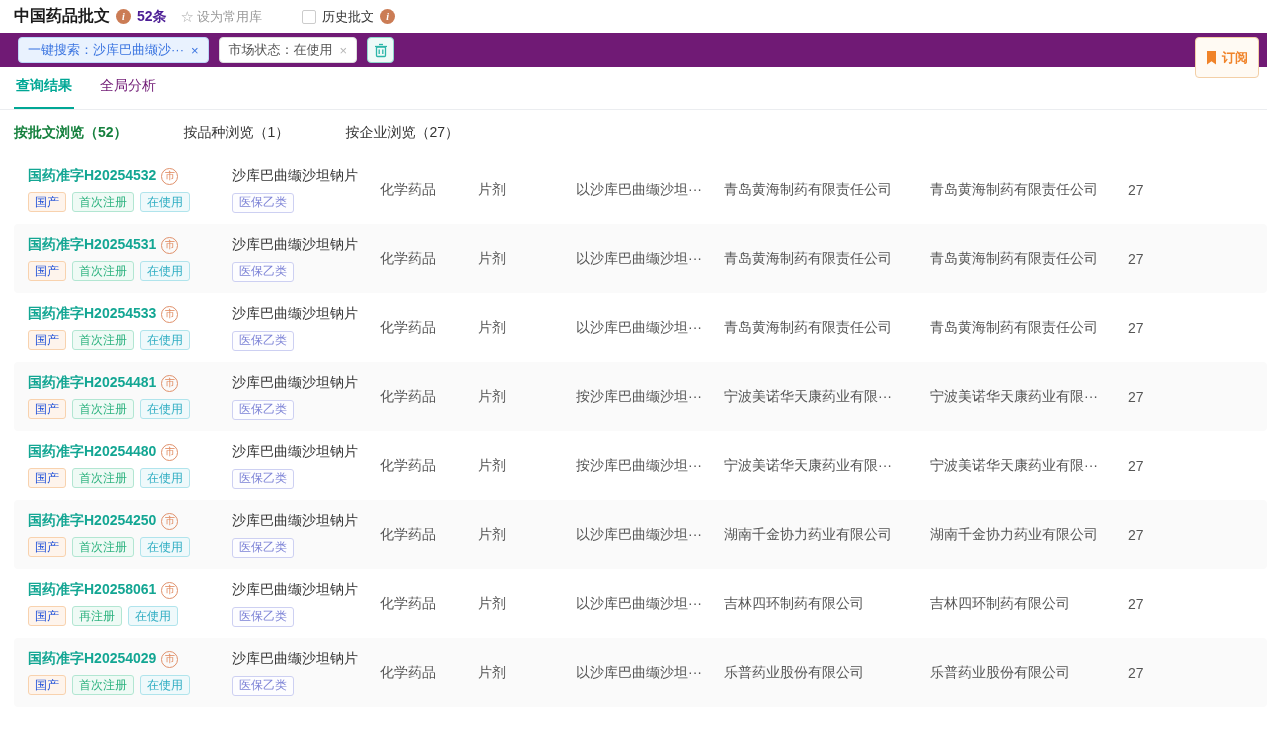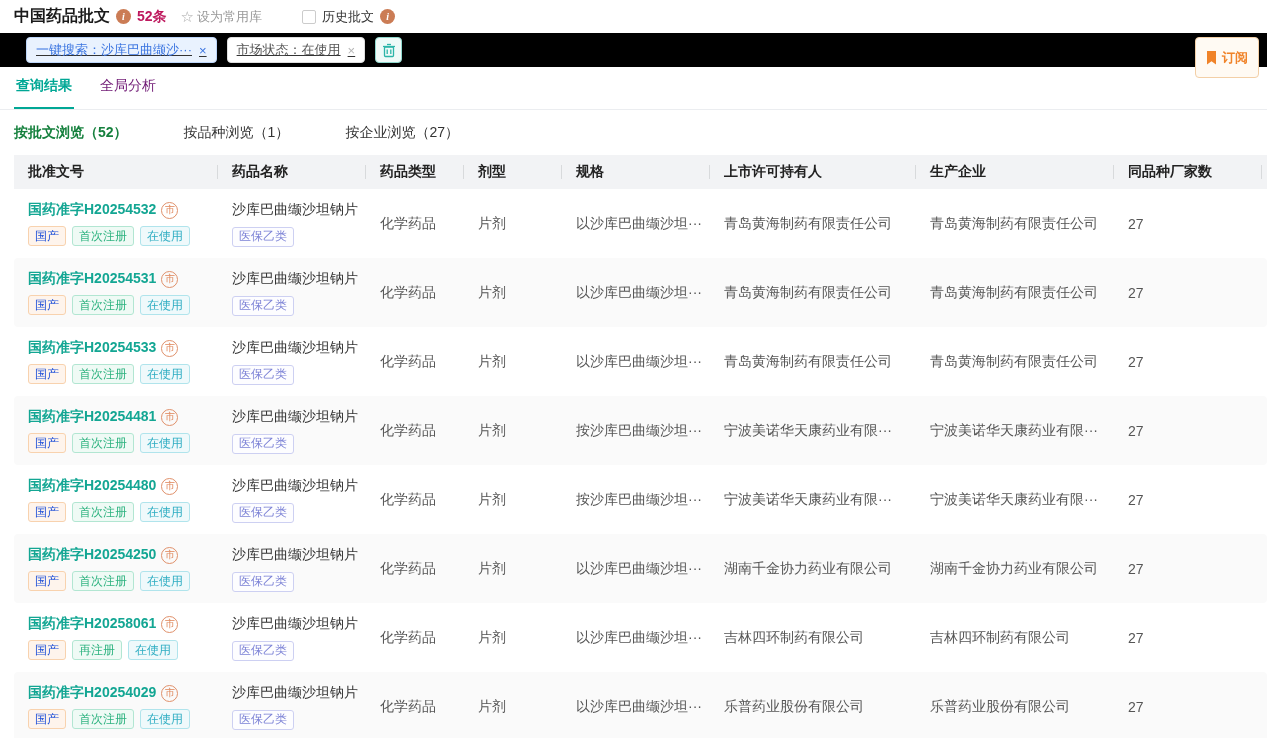--- a/index.html
+++ b/index.html
@@ -6,29 +6,29 @@
   html,body { width:1267px; height:738px; overflow:hidden; background:#fff;
     font-family:"Liberation Sans","DejaVu Sans",sans-serif; color:#333; }
 
   
   .title-bar { display:flex; align-items:center; height:33px; padding:0 14px; background:#fff; }
   .page-title { font-size:16px; font-weight:bold; color:#1a1a1a; }
   .info-icon { display:inline-flex; align-items:center; justify-content:center;
     width:15px; height:15px; border-radius:50%; background:#cb7c55; color:#fff;
     font-size:10px; font-weight:bold; font-style:italic; font-family:"Liberation Serif",serif;
     margin-left:6px; }
-  .count-badge { color:#be185d; font-weight:bold; font-size:14px; margin-left:6px; }
+  .count-badge { color:#4c1d95; font-weight:bold; font-size:14px; margin-left:6px; }
   .fav-group { display:flex; align-items:center; margin-left:14px; color:#999; font-size:13px; cursor:pointer; }
   .star-icon { font-size:15px; color:#aaa; margin-right:3px; }
   .history-group { display:flex; align-items:center; margin-left:40px; font-size:13px; color:#333; }
   .checkbox { width:14px; height:14px; border:1px solid #ccc; border-radius:2px; background:#fff; margin-right:6px; }
 
   
   .filter-bar { position:relative; display:flex; align-items:center; height:34px;
-    background:#000000; padding:0 26px;text-decoration:underline; }
+    background:#701a75; padding:0 18px; }
   .filter-tag { display:inline-flex; align-items:center; height:26px; padding:0 9px;
     border-radius:4px; font-size:13px; margin-right:10px; }
   .filter-tag.blue { background:#e9f2fe; border:1px solid #bcd5f9; color:#3a74e0; }
   .filter-tag.plain { background:#fff; border:1px solid #ddd; color:#555; }
   .tag-close { margin-left:7px; font-size:13px; cursor:pointer; }
   .filter-tag.blue .tag-close { color:#3a74e0; }
   .filter-tag.plain .tag-close { color:#b5b5b5; }
   .trash-btn { display:inline-flex; align-items:center; justify-content:center;
     width:27px; height:26px; border:1px solid #8fd8cd; background:#effaf8; border-radius:4px; cursor:pointer; }
   .subscribe-btn { position:absolute; right:8px; top:4px; display:inline-flex; align-items:center;
@@ -129,31 +129,20 @@
   <span class="tab">全局分析</span>
 </div>
 
 <div class="subtabs">
   <span class="subtab active">按批文浏览（52）</span>
   <span class="subtab">按品种浏览（1）</span>
   <span class="subtab">按企业浏览（27）</span>
 </div>
 
 <div class="table">
-  <div class="thead">
-    <div class="th">批准文号</div>
-    <div class="th">药品名称</div>
-    <div class="th">药品类型</div>
-    <div class="th">剂型</div>
-    <div class="th">规格</div>
-    <div class="th">上市许可持有人</div>
-    <div class="th">生产企业</div>
-    <div class="th">同品种厂家数</div>
-    <div class="th"></div>
-  </div>
   <div id="table-body">
   <div class="tr">
     <div class="td">
       <div class="approval-line">
         <a class="approval-link">国药准字H20254532</a>
         <span class="market-icon">市</span>
       </div>
       <div class="tag-line">
             <span class="tag tag-orange">国产</span>
             <span class="tag tag-green">首次注册</span>

